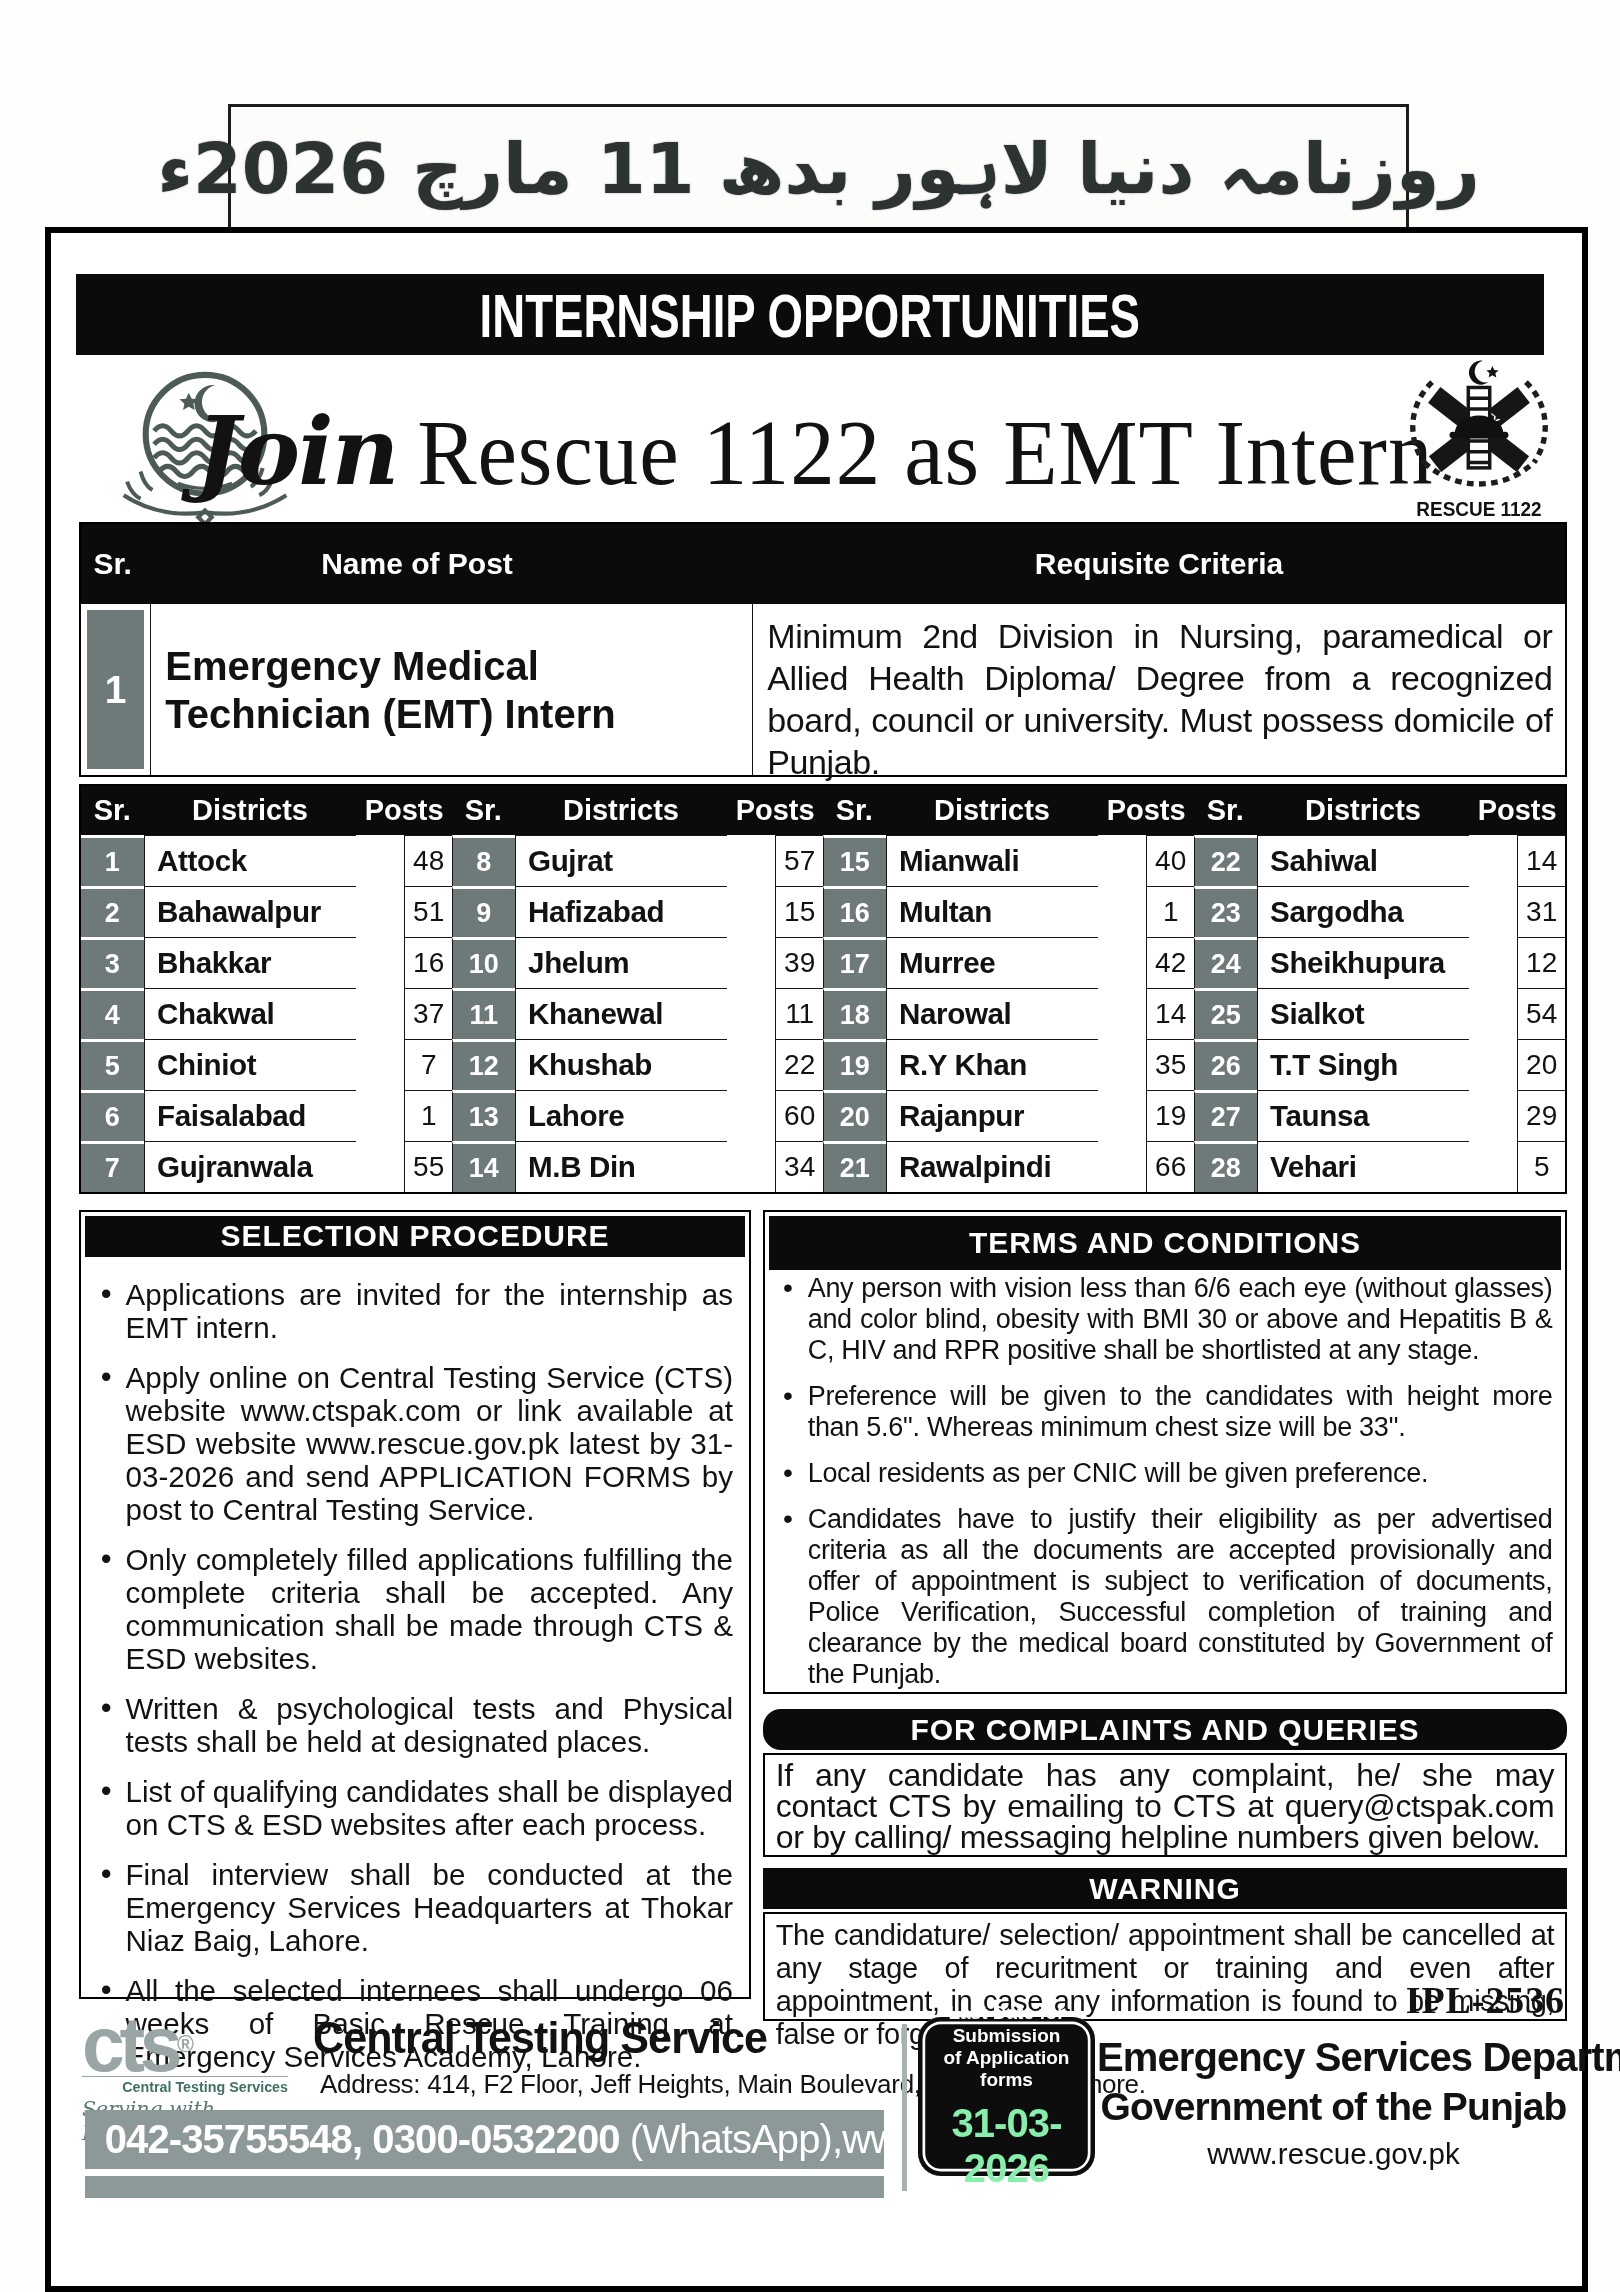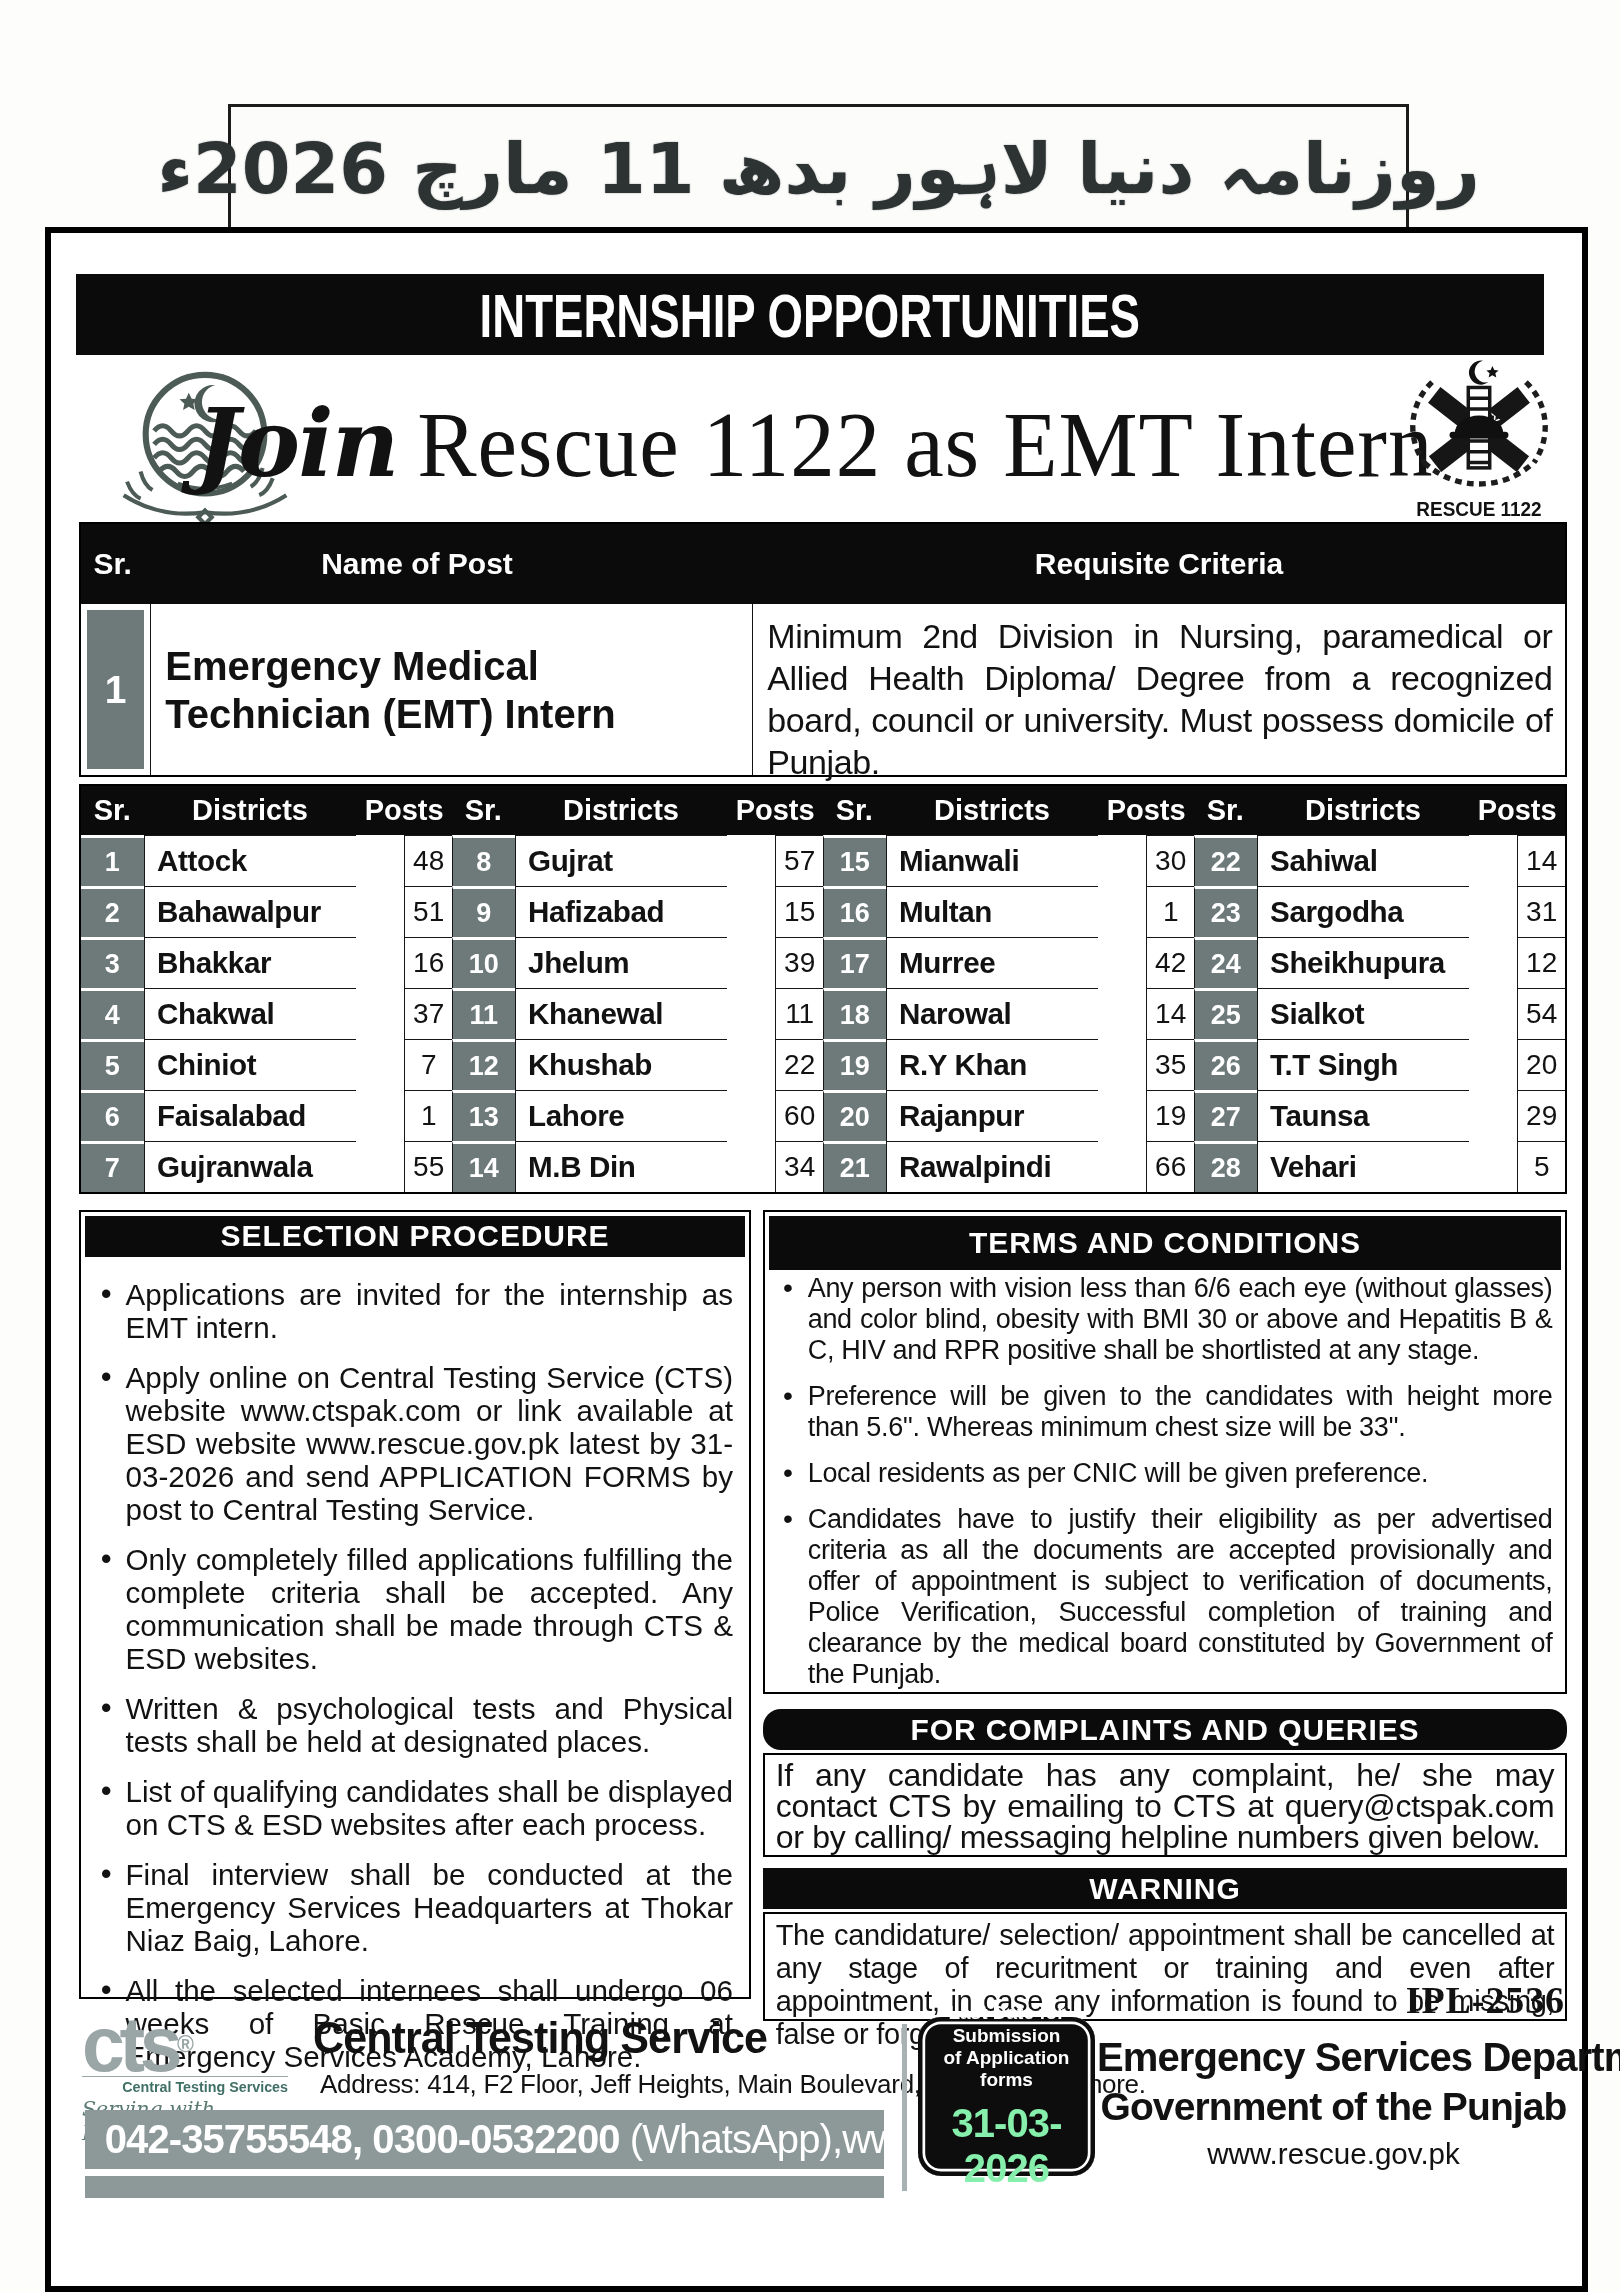--- a/index.html
+++ b/index.html
@@ -17,21 +17,21 @@
   .ad *{box-sizing:border-box;}
 
   .headbar{position:absolute;left:25px;top:41px;width:1468px;height:81px;background:#0b0b0b;
     display:flex;align-items:center;justify-content:center;overflow:hidden;}
   .headbar span{color:#fff;font-weight:800;font-size:57px;white-space:nowrap;
     transform:scaleX(.80) scaleY(1.08);letter-spacing:0px;}
 
   
   .masthead{position:absolute;left:0;top:123px;width:1518px;height:167px;}
   .gop-logo{position:absolute;left:49px;top:7.2px;}
-  .mast-title{position:absolute;left:215px;right:206px;top:4px;height:167px;
+  .mast-title{position:absolute;left:215px;right:206px;top:12px;height:167px;
     display:flex;align-items:center;justify-content:center;white-space:nowrap;}
   .mast-title .join{font-family:"DejaVu Serif",serif;font-style:italic;font-weight:700;
     font-size:93px;margin-right:19.7px;letter-spacing:-1.8px;}
   .mast-title .rest{font-family:"Liberation Serif",serif;font-size:89px;letter-spacing:0.9px;
     transform:scaleY(1.05);}
   .r1122{position:absolute;left:1345px;top:1.8px;width:166px;text-align:center;}
   .r1122 .cap{font-size:20.6px;font-weight:800;letter-spacing:0;margin-top:1.8px;transform:scaleX(.92);}
 
   
   .t1{position:absolute;left:28px;top:289px;width:1488px;height:255px;border:2.7px solid #000;}
@@ -224,21 +224,21 @@
         <div class="dh dh-name">Districts</div>
         <div class="dh">Posts</div>
         <div class="cell dsr">1</div>
         <div class="cell dname">Attock</div>
         <div class="cell dposts">48</div>
         <div class="cell dsr gsep">8</div>
         <div class="cell dname">Gujrat</div>
         <div class="cell dposts">57</div>
         <div class="cell dsr gsep">15</div>
         <div class="cell dname">Mianwali</div>
-        <div class="cell dposts">30</div>
+        <div class="cell dposts">40</div>
         <div class="cell dsr gsep">22</div>
         <div class="cell dname">Sahiwal</div>
         <div class="cell dposts">14</div>
         <div class="cell dsr">2</div>
         <div class="cell dname">Bahawalpur</div>
         <div class="cell dposts">51</div>
         <div class="cell dsr gsep">9</div>
         <div class="cell dname">Hafizabad</div>
         <div class="cell dposts">15</div>
         <div class="cell dsr gsep">16</div>

